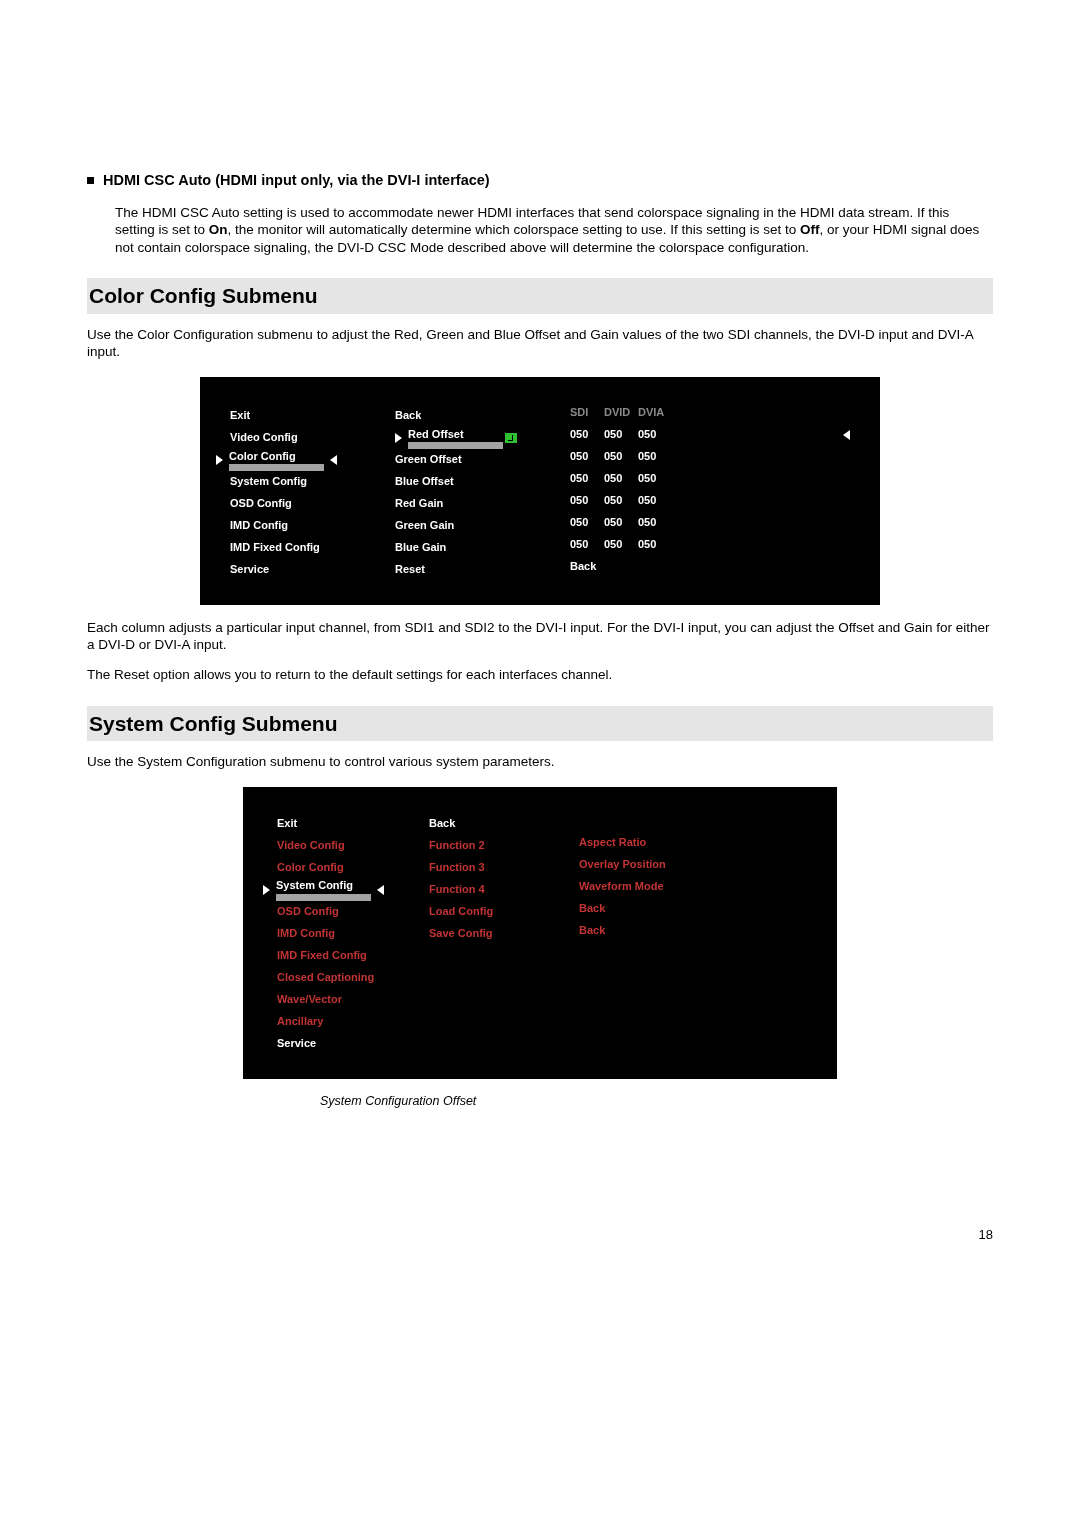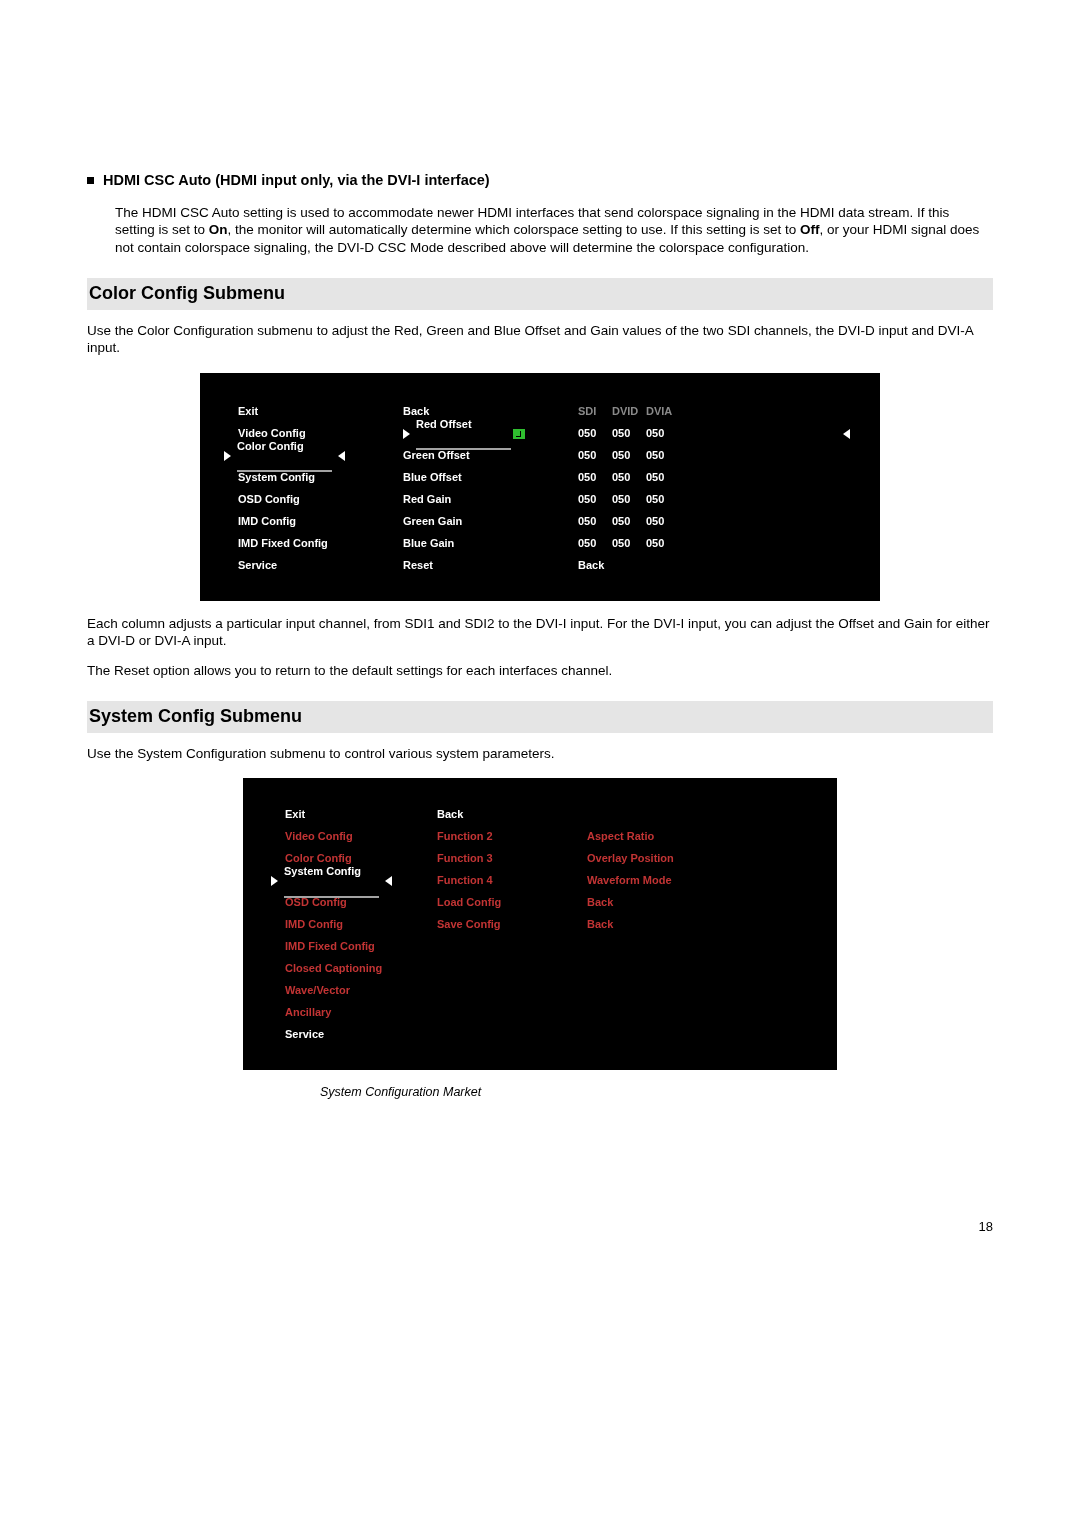--- a/index.html
+++ b/index.html
@@ -33,21 +33,21 @@
     text-align: right;
   }
   .indented-para {
     margin-left: 28px;
     margin-right: 8px;
     font-size: 13.5px;
     line-height: 1.3;
   }
   .subhead-bar {
     background: #e5e5e5;
-    font-size: 18px;
+    font-size: 21px;
     font-weight: bold;
     padding: 3px 2px;
     margin-top: 22px;
     margin-bottom: 12px;
   }
   .body-para {
     font-size: 13.5px;
     line-height: 1.3;
     margin: 0 0 12px 0;
   }
@@ -60,23 +60,21 @@
     font-family: Arial, Helvetica, sans-serif;
     font-size: 11px;
     font-weight: bold;
   }
   .osd-box.small {
     width: 530px;
     padding: 26px 30px 24px 34px;
   }
   .osd-row {
     display: flex;
-    align-items: center;
     height: 22px;
-    margin-left: 8px;
   }
   .osd-col1 {
     width: 165px;
     display: flex;
     align-items: center;
     position: relative;
   }
   .osd-col2 {
     width: 175px;
     display: flex;
@@ -95,22 +93,22 @@
   .osd-play {
     display: inline-block;
     width: 0;
     height: 0;
     border-top: 5px solid transparent;
     border-bottom: 5px solid transparent;
     border-left: 7px solid #fff;
     margin-right: 6px;
   }
   .osd-underline {
-    border-bottom: 2px solid #a3a3a3;
-    padding-bottom: 16px;
+    border-bottom: 7px solid #a3a3a3;
+    padding-bottom: 0;
     display: inline-block;
     min-width: 95px;
   }
   .osd-leftarrow {
     display: inline-block;
     width: 0;
     height: 0;
     border-top: 5px solid transparent;
     border-bottom: 5px solid transparent;
     border-right: 7px solid #fff;
@@ -334,17 +332,17 @@
       <div class="osd-col1 red-text">Wave/Vector</div>
     </div>
     <div class="osd-row">
       <div class="osd-col1 red-text">Ancillary</div>
     </div>
     <div class="osd-row">
       <div class="osd-col1">Service</div>
     </div>
   </div>
 
-  <div class="fig-caption">System Configuration Market</div>
+  <div class="fig-caption">System Configuration Offset</div>
 
   <div class="page-number">18</div>
 
 </div>
 
 </body></html>

